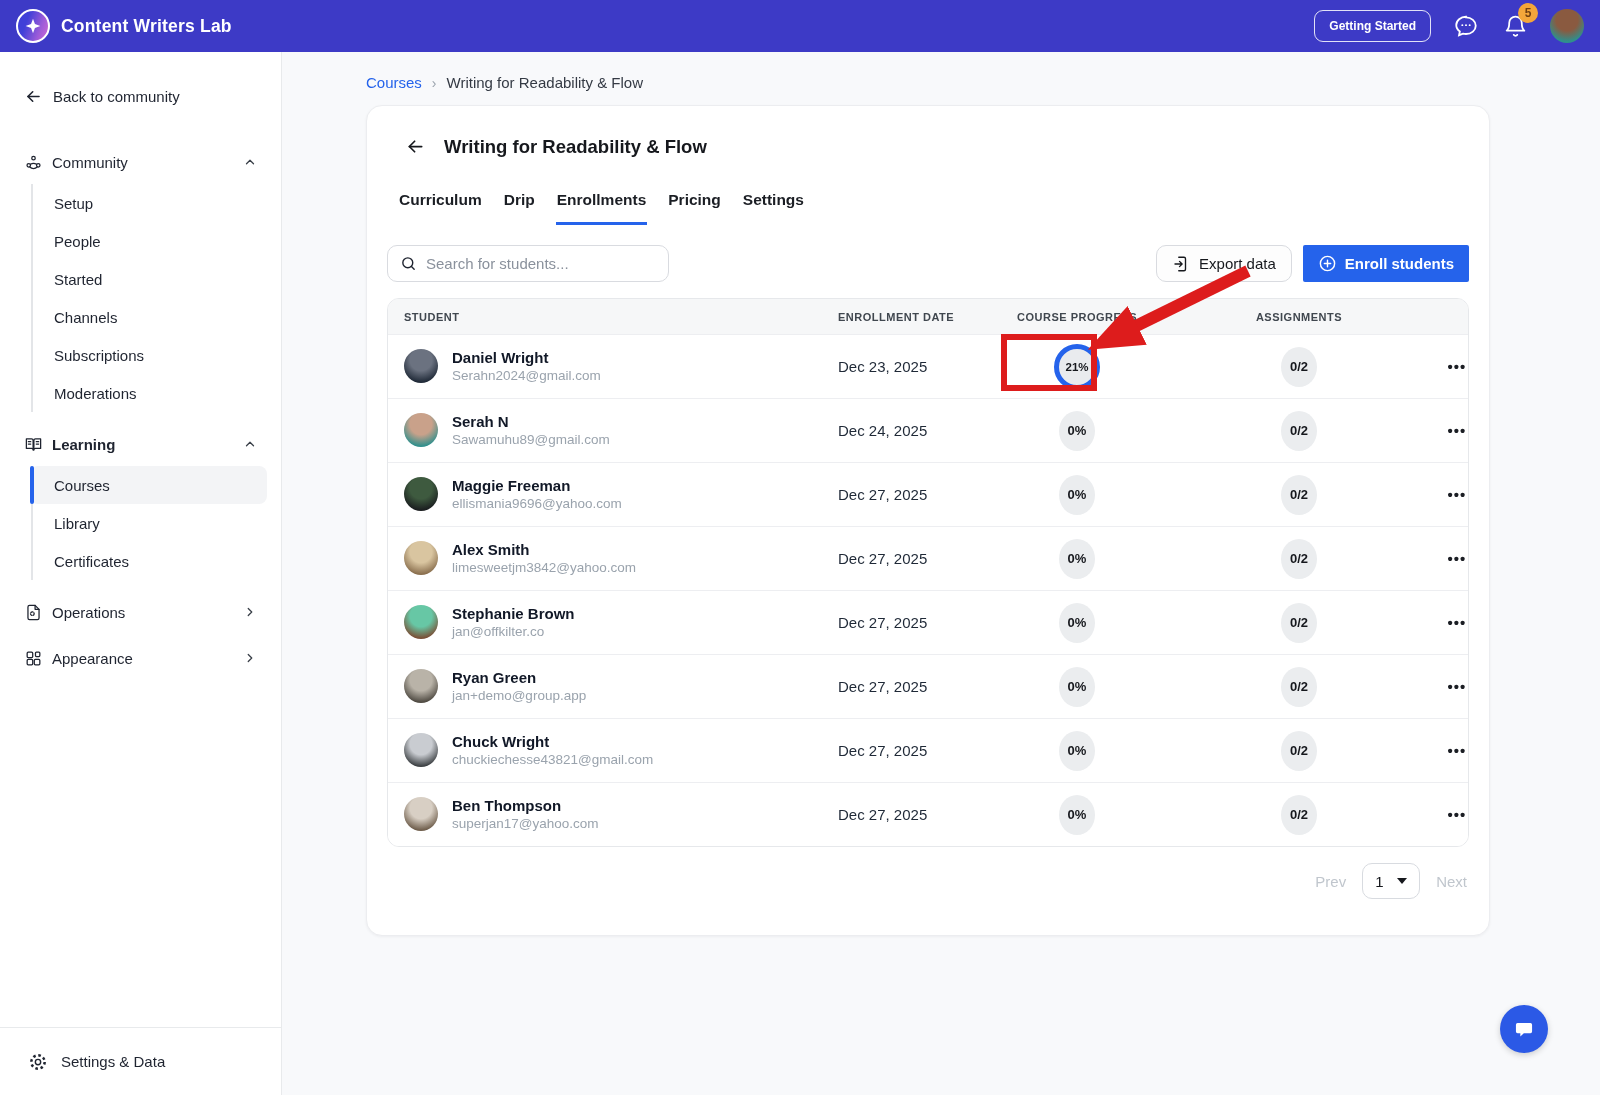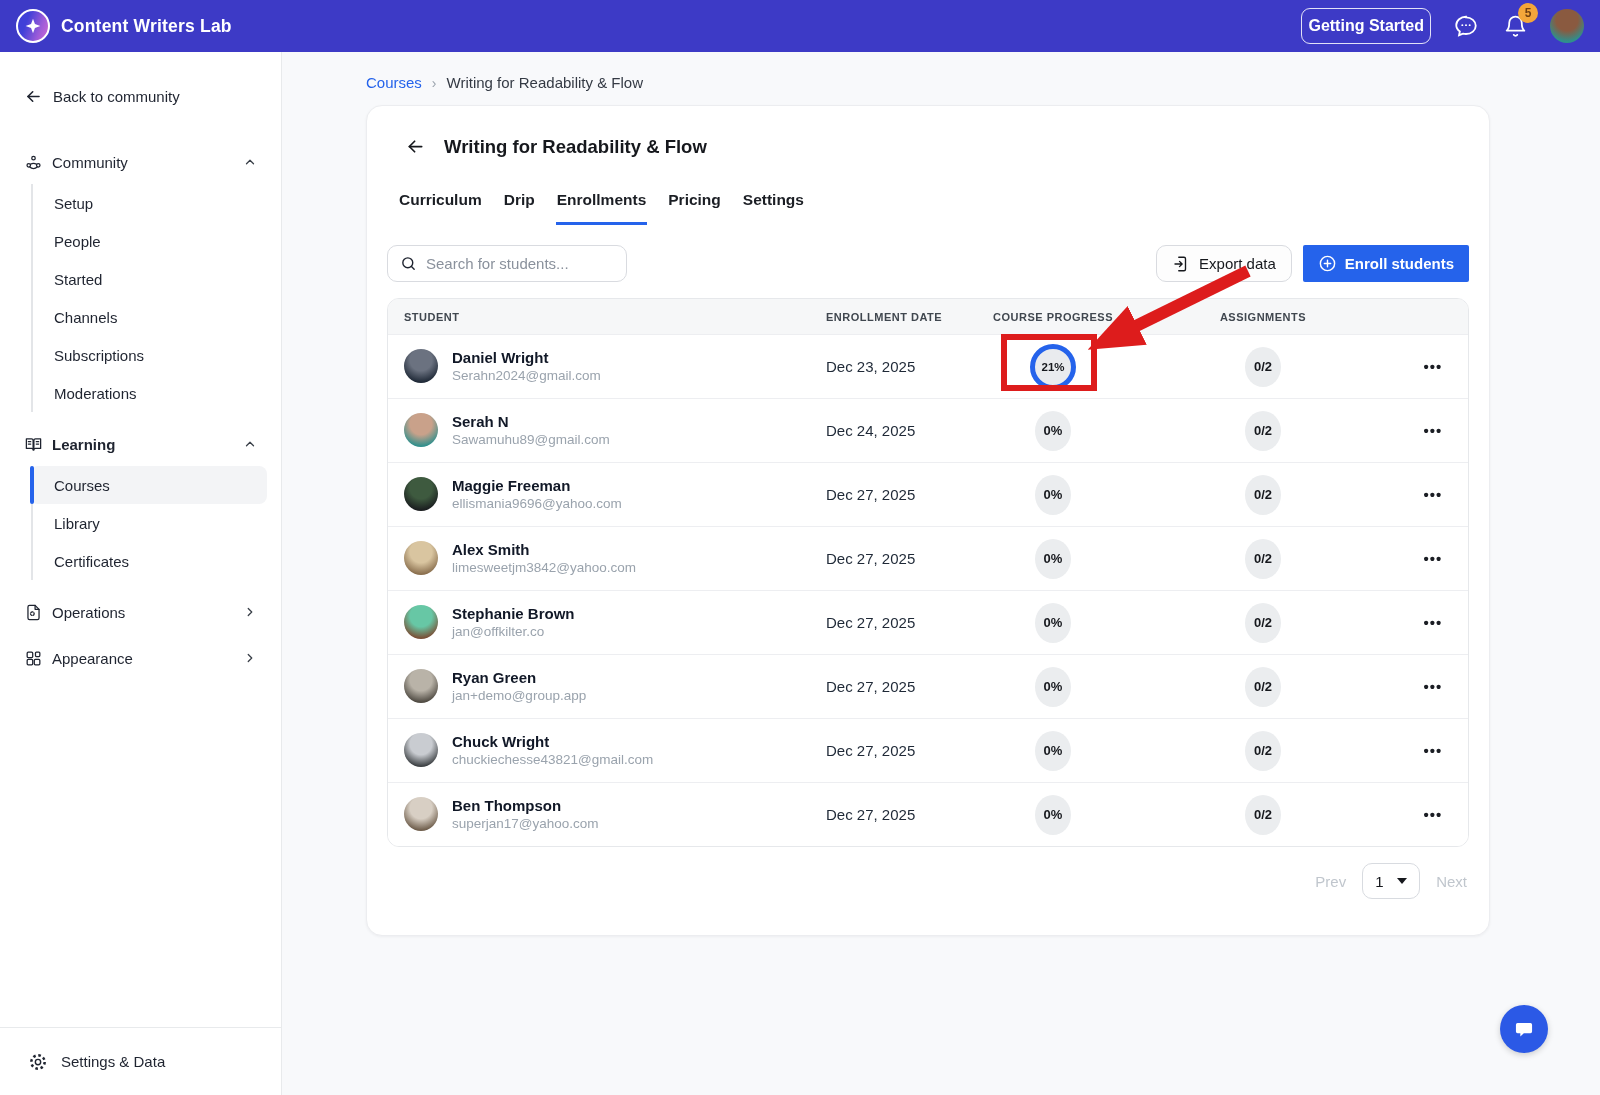--- a/index.html
+++ b/index.html
@@ -17,23 +17,23 @@
   }
   .logo-wrap { display:flex; align-items:center; gap:11px; }
   .logo {
     width:34px; height:34px; border-radius:50%;
     background:linear-gradient(110deg,#4040d8 30%,#9b5bd8 70%,#d069d6);
     border:2px solid #ffffff; display:flex; align-items:center; justify-content:center;
   }
   .app-title { color:#fff; font-size:17.5px; font-weight:700; letter-spacing:.2px; }
   .topbar-right { margin-left:auto; display:flex; align-items:center; gap:20px; }
   .getting-started {
-    background:transparent; color:#fff; font-size:16px; font-weight:600;
+    background:transparent; color:#fff; font-size:12px; font-weight:600;
     border:1.5px solid rgba(255,255,255,.85); border-radius:9px;
-    padding:8px 6px; cursor:pointer; font-family:inherit;text-align:center;
+    padding:8px 14px; cursor:pointer; font-family:inherit;text-align:center;
   }
   .icon-btn { background:none; border:none; cursor:pointer; position:relative; padding:2px; }
   .notif-badge {
     position:absolute; top:-9px; right:-8px; min-width:20px; height:20px;
     background:#f4a63a; border-radius:50%; color:#713f12; font-size:12px; font-weight:700;
     display:flex; align-items:center; justify-content:center; padding:0 5px;
   }
   .avatar-top {
     width:34px; height:34px; border-radius:50%;
     background:radial-gradient(circle at 50% 32%, #8a5a40 0 38%, #2f8f8c 75%);
@@ -100,42 +100,42 @@
   .tabs { display:flex; gap:20px; margin-top:32px; padding-left:11px; }
   .tab {
     background:none; border:none; font-family:inherit; font-size:15.5px; font-weight:600;
     color:#1b1e24; cursor:pointer; padding:0 1px 13px 1px; border-bottom:3px solid transparent;
     border-radius:0;
   }
   .tab.active { border-bottom-color:#2563eb; }
 
   .controls { display:flex; align-items:center; margin-top:20px; }
   .search-box {
-    width:240px; height:37px; border:1px solid #d9dbe0; border-radius:10px;
+    width:282px; height:37px; border:1px solid #d9dbe0; border-radius:10px;
     display:flex; align-items:center; gap:9px; padding:0 12px; background:#fff;
   }
   .search-box input {
     border:none; outline:none; font-family:inherit; font-size:15px; color:#16181d; width:100%;
   }
   .search-box input::placeholder { color:#8a919c; }
   .controls-right { margin-left:auto; display:flex; gap:11px; }
   .export-btn {
     height:37px; display:flex; align-items:center; gap:9px; padding:0 15px;
     background:#fdfdfd; border:1px solid #d9dbe0; border-radius:10px;
     font-family:inherit; font-size:15px; font-weight:500; color:#16181d; cursor:pointer;
   }
   .enroll-btn {
     height:37px; display:flex; align-items:center; gap:8px; padding:0 15px;
     background:#2563eb; border:none; border-radius:2px;
     font-family:inherit; font-size:15px; font-weight:700; color:#fff; cursor:pointer;
   }
 
   
   .table { margin-top:16px; border:1px solid #e6e8eb; border-radius:12px; overflow:hidden; }
-  .t-grid { display:grid; grid-template-columns:420px 170px 150px 270px 1fr; align-items:center; }
+  .t-grid { display:grid; grid-template-columns:420px 170px 150px 270px 1fr; align-items:center;gap:12px; }
   .t-head { background:#f6f7f8; height:35px; }
   .t-head .th {
     font-size:11px; font-weight:700; letter-spacing:.5px; color:#40474f;
   }
   .th-student { padding-left:16px; }
   .th-date { padding-left:18px; }
   .th-center { text-align:center; }
   .t-row { height:64px; border-top:1px solid #edeef1; background:#fff; }
   .student-cell { display:flex; align-items:center; gap:14px; padding-left:16px; }
   .avatar { width:34px; height:34px; border-radius:50%; flex-shrink:0; }

